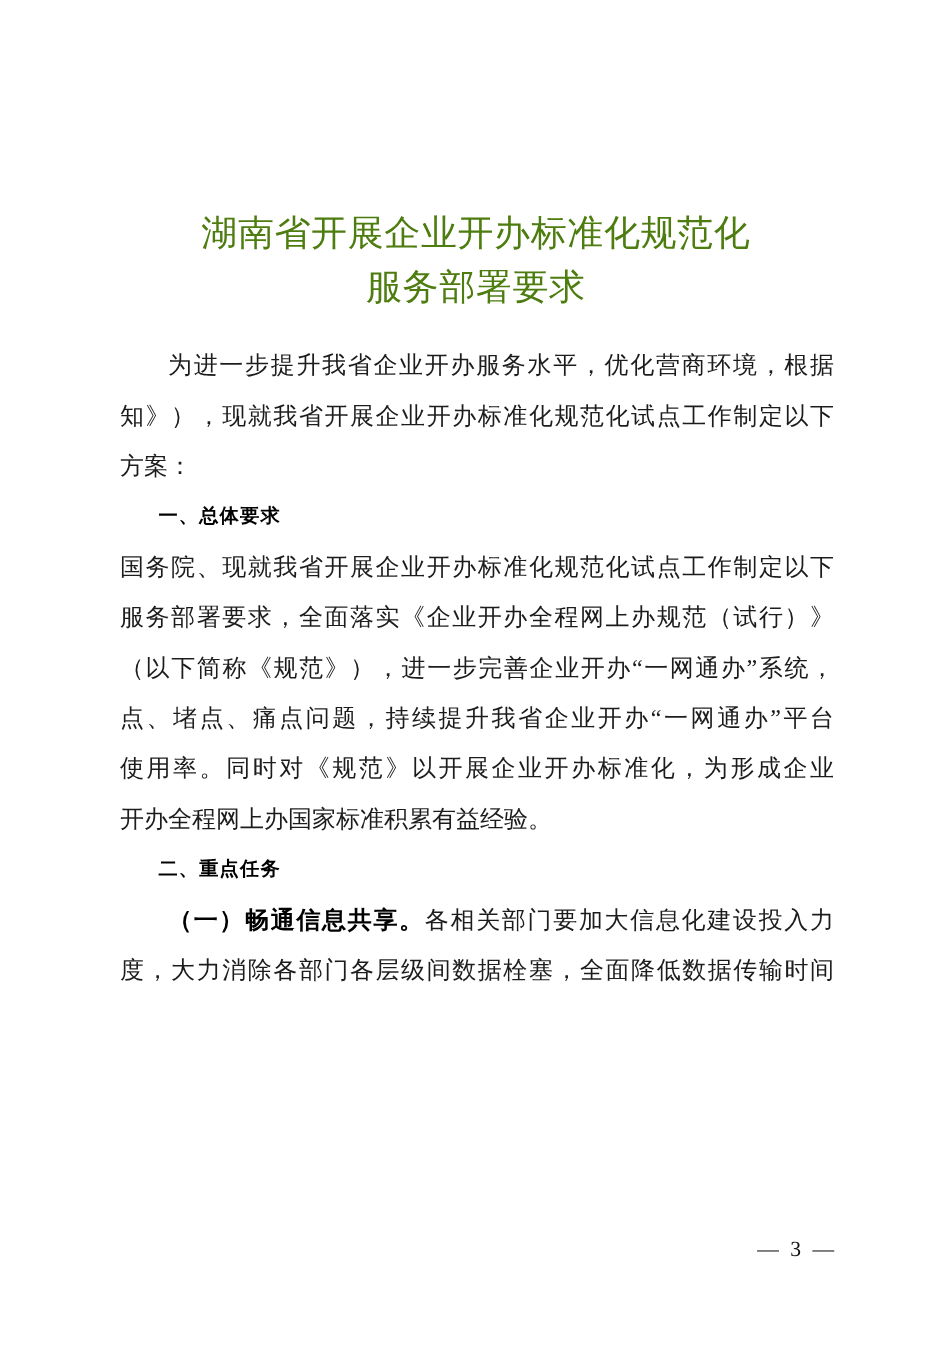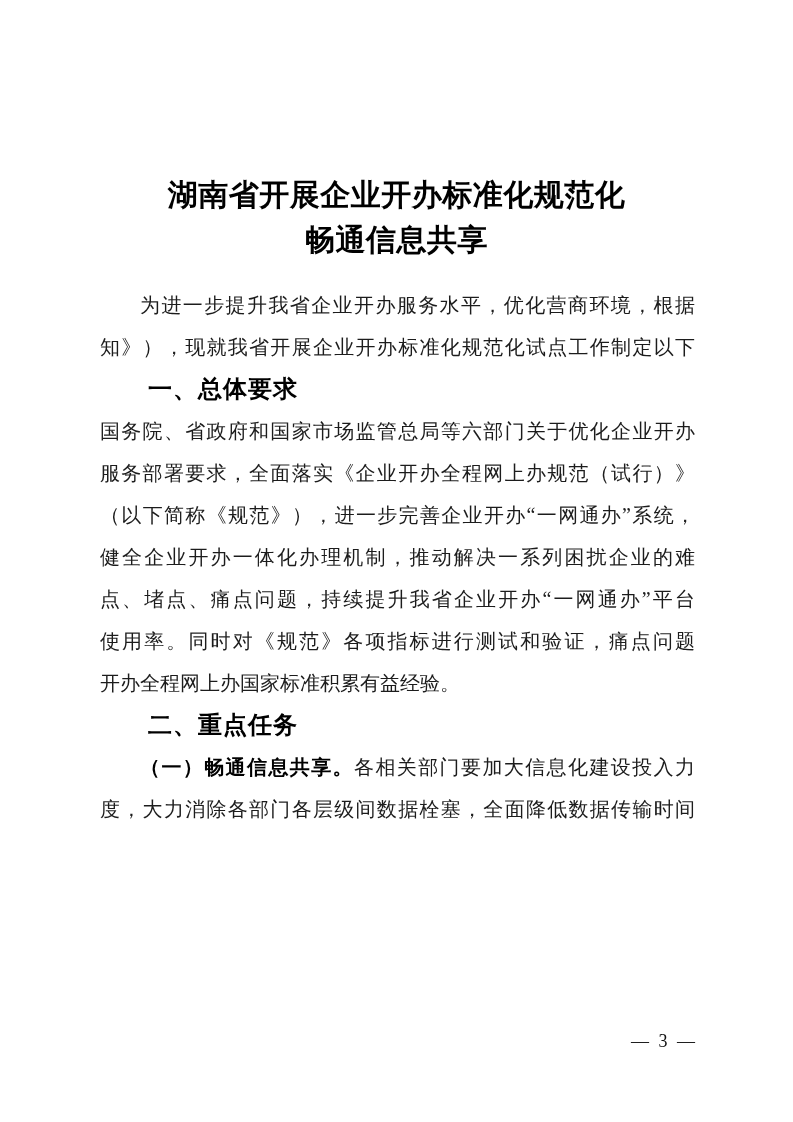--- a/index.html
+++ b/index.html
@@ -15,22 +15,22 @@
     overflow: hidden;
     font-family: "Liberation Serif", "DejaVu Serif", serif;
     color: #1c1c1c;
   }
   .title {
     position: absolute;
     top: 172px;
     left: 0;
     width: 793px;
     text-align: center;
-    font-weight: 700;
-    color: #000000;
+    font-weight: 400;
+    color: #4d7c0f;
     font-size: 30px;
     line-height: 45px;
     letter-spacing: 0.5px;
   }
   .body-text {
     position: absolute;
     top: 284px;
     left: 100px;
     width: 595px;
     font-size: 20px;
@@ -47,21 +47,21 @@
   }
   .line.indent {
     text-indent: 2em;
   }
   .heading {
     height: 42px;
     line-height: 42px;
     font-family: "Liberation Sans", "DejaVu Sans", sans-serif;
     font-weight: 700;
     color: #000000;
-    font-size: 24px;
+    font-size: 16px;
     text-indent: 2em;
     letter-spacing: 1px;
   }
   .line b {
     font-weight: 700;
     color: #000000;
   }
   .footer {
     position: absolute;
     top: 1030px;
@@ -72,36 +72,36 @@
     word-spacing: 5px;
   }
 </style>
 </head>
 <body>
 
 <div class="page">
 
   <div class="title">
     <div>湖南省开展企业开办标准化规范化</div>
-    <div>畅通信息共享</div>
+    <div>服务部署要求</div>
   </div>
 
   <div class="body-text">
       <div class="paragraph">
         <div class="line indent">为进一步提升我省企业开办服务水平，优化营商环境，根据</div>
         <div class="line">知》），现就我省开展企业开办标准化规范化试点工作制定以下</div>
+        <div class="line last">方案：</div>
       </div>
       <div class="heading">一、总体要求</div>
       <div class="paragraph">
-        <div class="line">国务院、省政府和国家市场监管总局等六部门关于优化企业开办</div>
+        <div class="line">国务院、现就我省开展企业开办标准化规范化试点工作制定以下</div>
         <div class="line">服务部署要求，全面落实《企业开办全程网上办规范（试行）》</div>
         <div class="line">（以下简称《规范》），进一步完善企业开办“一网通办”系统，</div>
-        <div class="line">健全企业开办一体化办理机制，推动解决一系列困扰企业的难</div>
         <div class="line">点、堵点、痛点问题，持续提升我省企业开办“一网通办”平台</div>
-        <div class="line">使用率。同时对《规范》各项指标进行测试和验证，痛点问题</div>
+        <div class="line">使用率。同时对《规范》以开展企业开办标准化，为形成企业</div>
         <div class="line last">开办全程网上办国家标准积累有益经验。</div>
       </div>
       <div class="heading">二、重点任务</div>
       <div class="paragraph">
         <div class="line indent"><b>（一）畅通信息共享。</b><span>各相关部门要加大信息化建设投入力</span></div>
         <div class="line">度，大力消除各部门各层级间数据栓塞，全面降低数据传输时间</div>
       </div>
     </div>
 
   <div class="footer">— 3 —</div>

